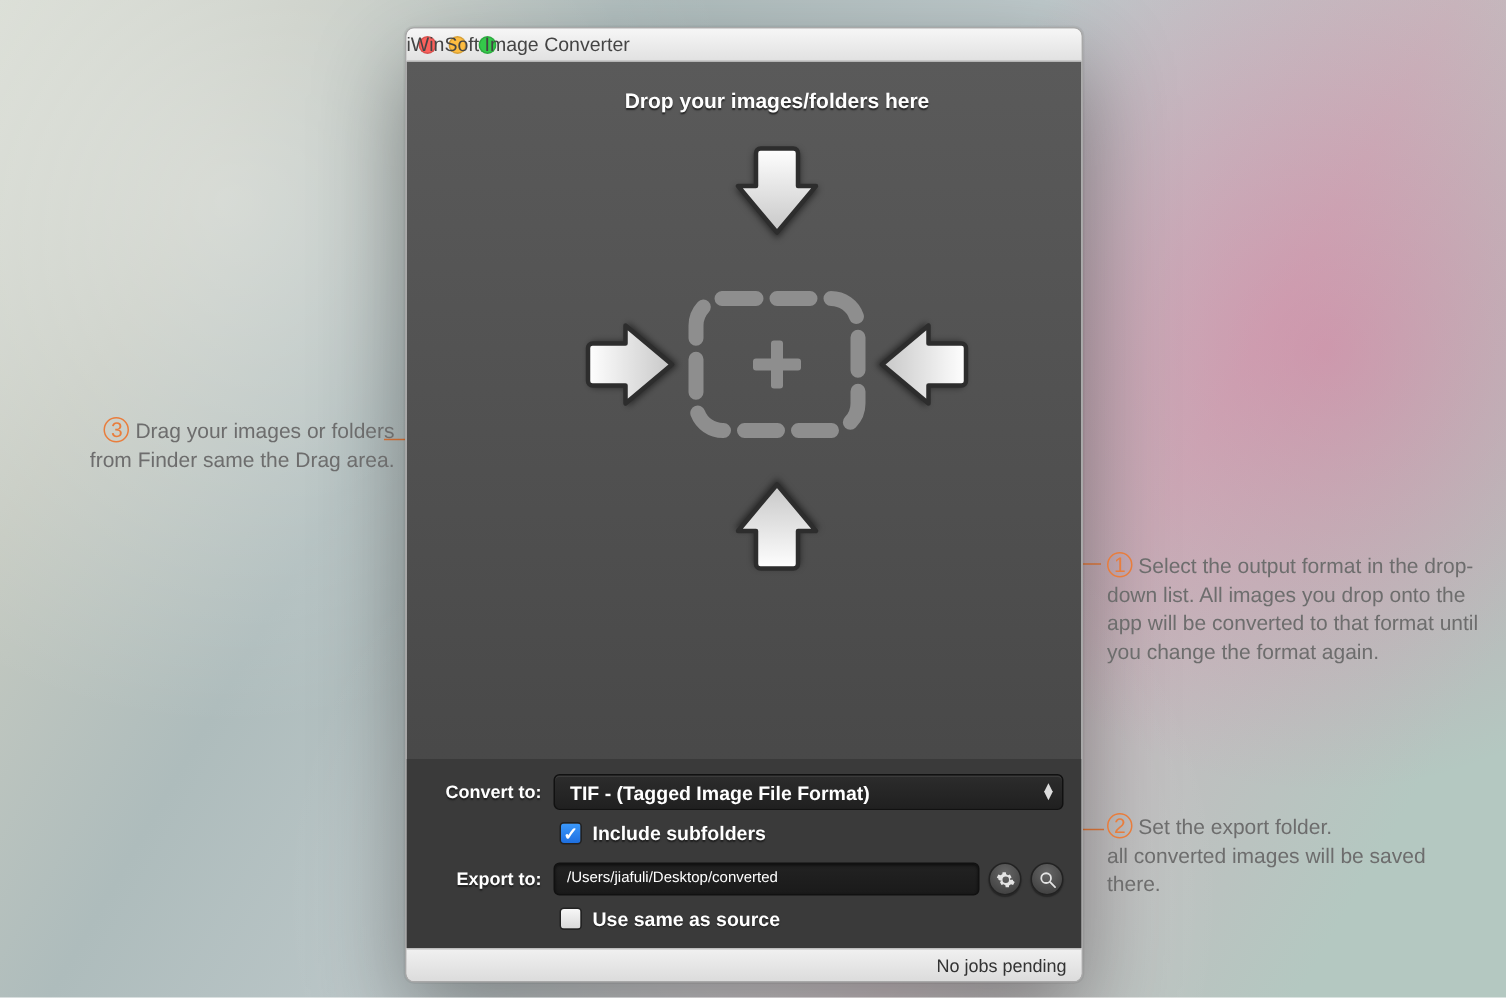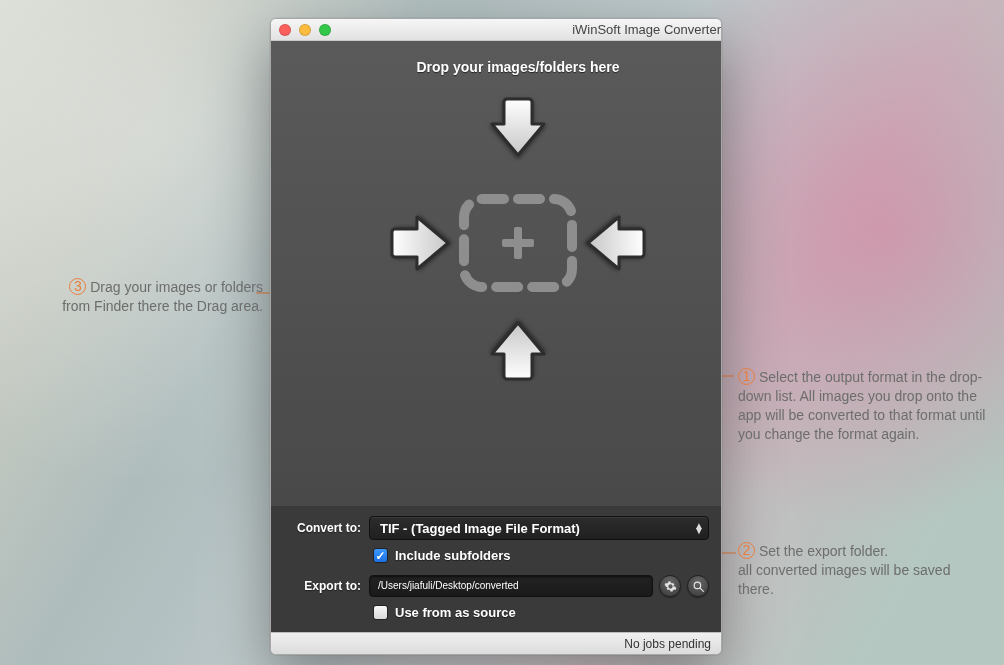--- a/index.html
+++ b/index.html
@@ -33,21 +33,21 @@
     align-items: center;
     padding: 0 8px;
     position: relative;
   }
   .traffic { display: flex; gap: 8px; }
   .tl-btn { width: 12px; height: 12px; border-radius: 50%; border: 0.5px solid rgba(0,0,0,0.15); }
   .tl-close { background: #fc605c; }
   .tl-min   { background: #fdbc40; }
   .tl-zoom  { background: #34c84a; }
   .titlebar-title {
-    position: absolute; left: 0; right: 0; text-align: right;
+    position: absolute; left: 0; right: 0; text-align: left;
     font-size: 13px; color: #444; pointer-events: none;
   }
 
   .content-dark {
     flex: 1;
     background: linear-gradient(#5a5a5a 0%, #4d4d4d 60%, #444 100%);
     display: flex; flex-direction: column;
   }
   .drop-area {
     flex: 1;
@@ -235,35 +235,35 @@
         </div>
         <div class="icon-btn">
           <svg width="13" height="13" viewBox="0 0 24 24">
               <circle cx="10" cy="10" r="6" fill="none" stroke="#e4e4e4" stroke-width="2.2"></circle>
               <line x1="15" y1="15" x2="21" y2="21" stroke="#e4e4e4" stroke-width="2.2" stroke-linecap="round"></line>
             </svg>
         </div>
       </div>
       <div class="sub-row">
         <div class="checkbox cb-unchecked"></div>
-        <div class="sub-label">Use from as source</div>
+        <div class="sub-label">Use same as source</div>
       </div>
     </div>
   </div>
 
   <div class="statusbar">
     <span>No jobs pending</span>
   </div>
 </div>
 
 <div class="callout co1">
   <span class="num">1</span>
   <span class="lead">Select the output format in the drop-down list. All images you drop onto the app will be converted to that format until you change the format again.</span>
 </div>
 <div class="callout co2">
   <span class="num">2</span>
   <span class="lead" style="white-space:pre-line;">Set the export folder.
 all converted images will be saved there.</span>
 </div>
 <div class="callout co3">
   <span class="num">3</span>
-  <span class="lead">Drag your images or folders from Finder there the Drag area.</span>
+  <span class="lead">Drag your images or folders from Finder same the Drag area.</span>
 </div>
 
 </body></html>

